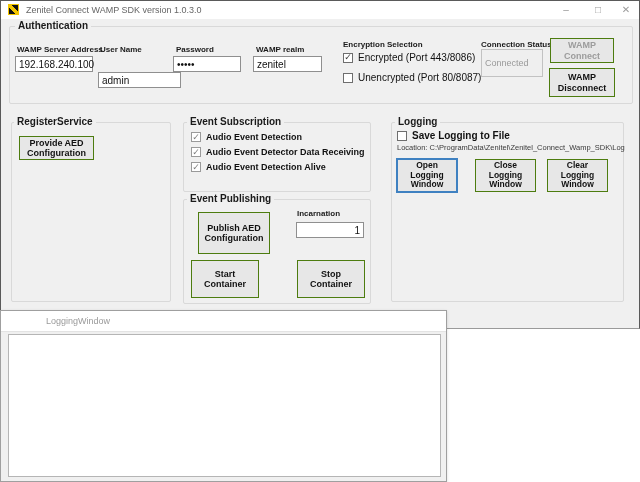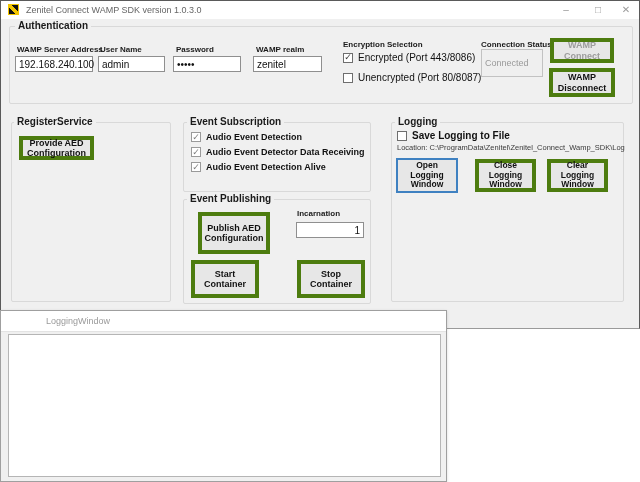--- a/index.html
+++ b/index.html
@@ -17,21 +17,21 @@
           justify-content:center;color:#9b9b9b;font-size:10px;line-height:18px;}
   
   .grp{position:absolute;border:1px solid #d9d9d9;border-radius:2px;box-sizing:border-box;}
   .grp-label{position:absolute;font-size:10px;font-weight:bold;color:#1a1a1a;background:#f0f0f0;
              padding:0 3px;white-space:nowrap;}
   
   .lbl{position:absolute;font-size:8px;font-weight:bold;color:#1a1a1a;white-space:nowrap;}
   .tb{position:absolute;background:#fff;border:1px solid #8f8f8f;box-sizing:border-box;
       font-size:10px;color:#111;padding:1px 3px;display:flex;align-items:center;}
   .tb.ro{background:#efefef;border-color:#c2c2c2;color:#9a9a9a;}
-  .btn{position:absolute;background:#e7e7e7;border:4px solid #4d7c0f;box-sizing:border-box;
+  .btn{position:absolute;background:#e7e7e7;border:1px solid #4d7c0f;box-sizing:border-box;
        display:flex;align-items:center;justify-content:center;text-align:center;
        font-size:9px;font-weight:bold;color:#111;line-height:1.15;padding:1px;}
   .btn.disabled{color:#9c9c9c;}
   .btn.focused{border:2px solid #3f81c1;}
   .cbrow{position:absolute;display:flex;align-items:center;}
   .cb-box{width:10px;height:10px;background:#fff;border:1px solid #6e6e6e;box-sizing:border-box;
           margin-right:5px;display:flex;align-items:center;justify-content:center;
           font-size:9px;line-height:9px;color:#3c3c3c;flex:0 0 auto;}
   .cb-box.gray{border-color:#9a9a9a;color:#7d7d7d;}
   .cb-lbl{font-size:10px;color:#111;white-space:nowrap;}
@@ -62,21 +62,21 @@
 
     <div class="grp" style="left:8px;top:25px;width:624px;height:78px;"></div>
     <span class="grp-label" style="left:14px;top:19px;">Authentication</span>
 
     <span class="lbl" style="left:16px;top:44px;">WAMP Server Address</span>
     <span class="lbl" style="left:99px;top:44px;">User Name</span>
     <span class="lbl" style="left:175px;top:44px;">Password</span>
     <span class="lbl" style="left:255px;top:44px;">WAMP realm</span>
 
     <div class="tb" style="left:14px;top:55px;width:78px;height:16px;">192.168.240.100</div>
-    <div class="tb" style="left:97px;top:55px;width:67px;height:16px;">admin</div>
+    <div class="tb" style="left:97px;top:71px;width:83px;height:16px;">admin</div>
     <div class="tb" style="left:172px;top:55px;width:68px;height:16px;">•••••</div>
     <div class="tb" style="left:252px;top:55px;width:69px;height:16px;">zenitel</div>
 
     <span class="lbl" style="left:342px;top:39px;">Encryption Selection</span>
     <div class="cbrow" style="left:342px;top:51px;">
       <span class="cb-box">✓</span>
       <span class="cb-lbl">Encrypted (Port 443/8086)</span>
     </div>
     <div class="cbrow" style="left:342px;top:71px;">
       <span class="cb-box"></span>

